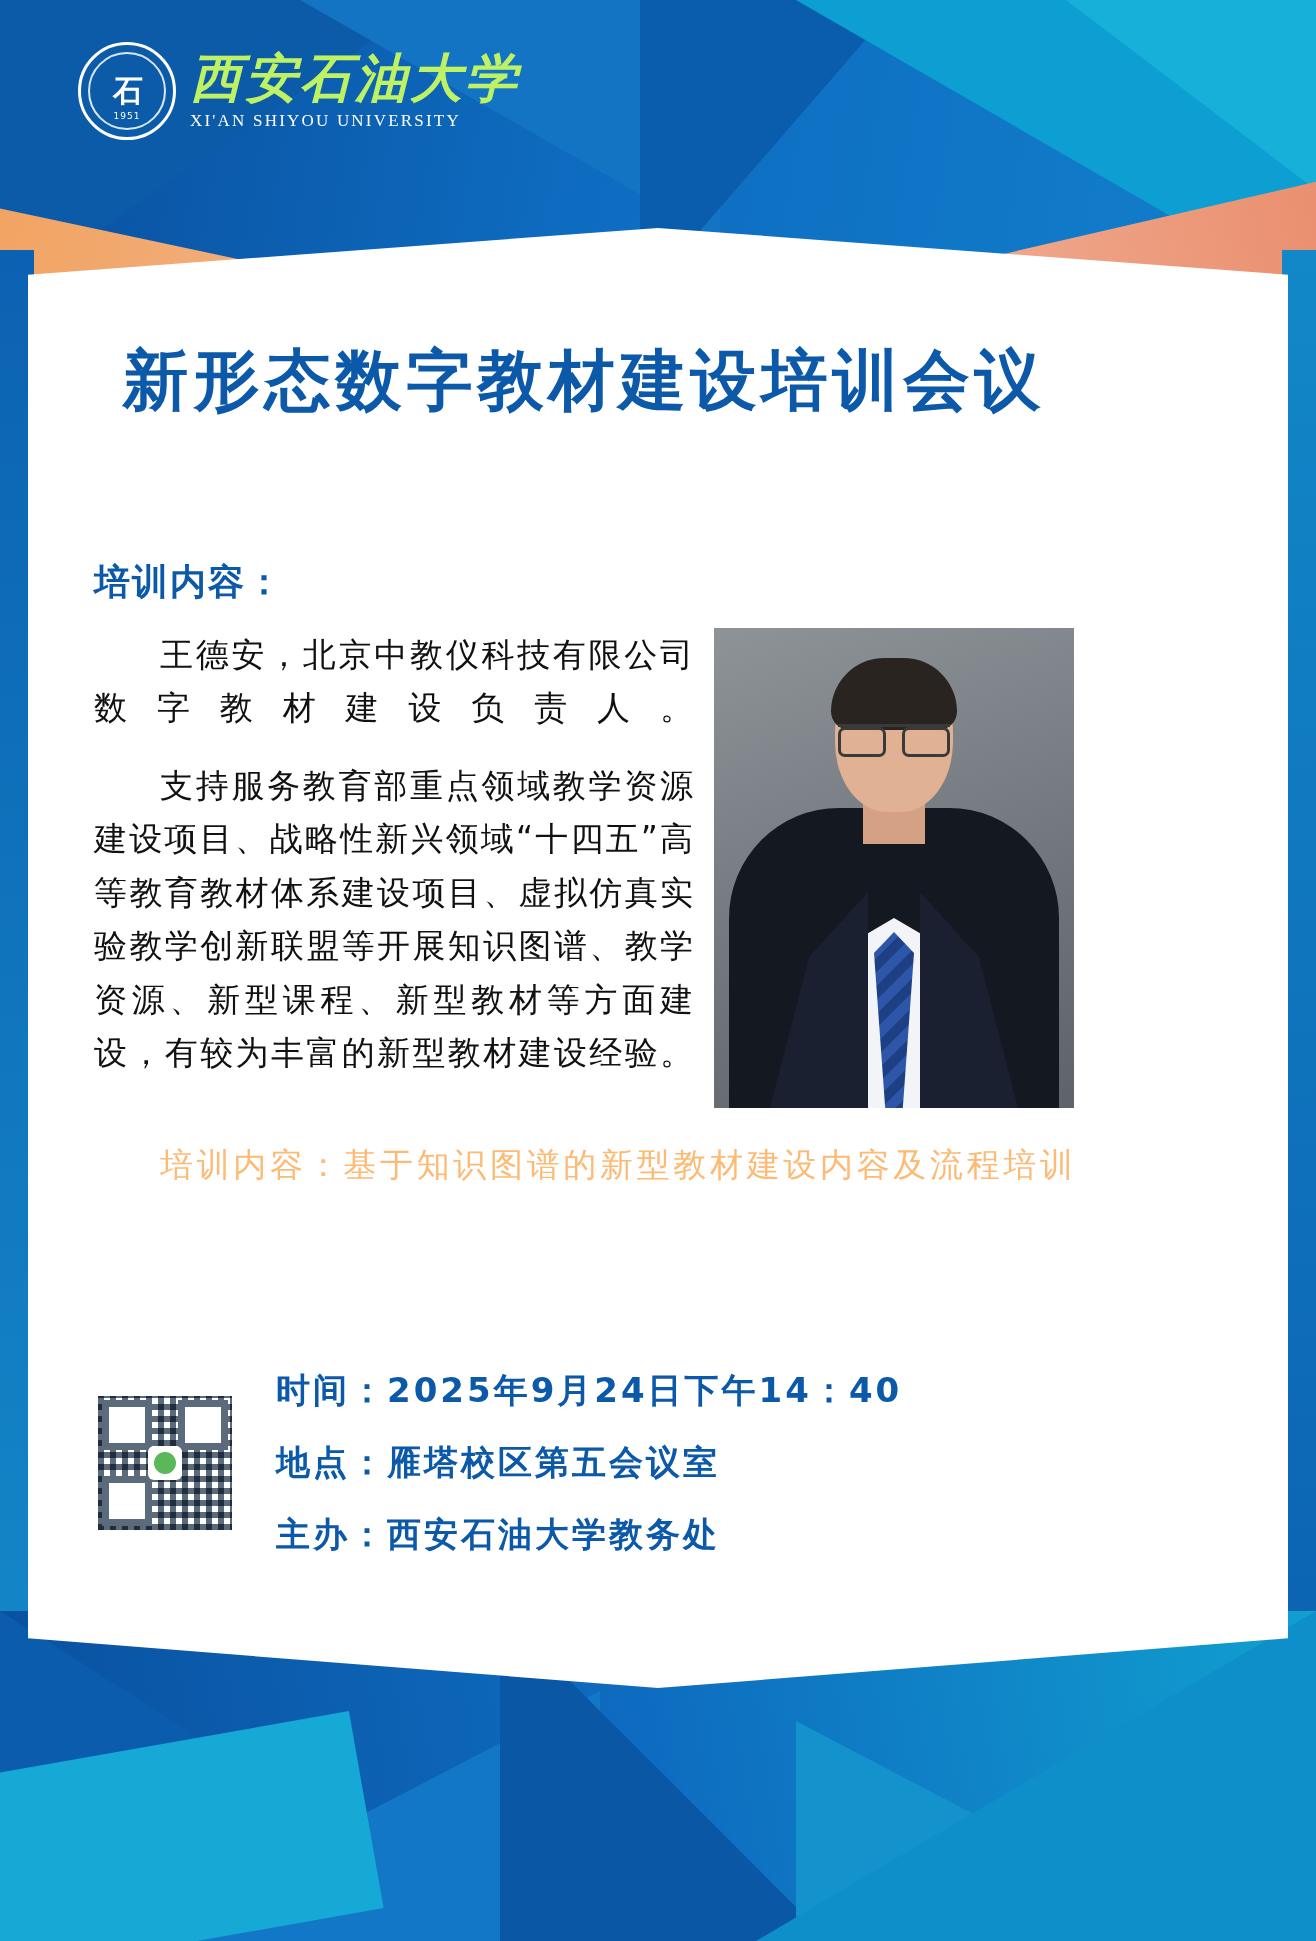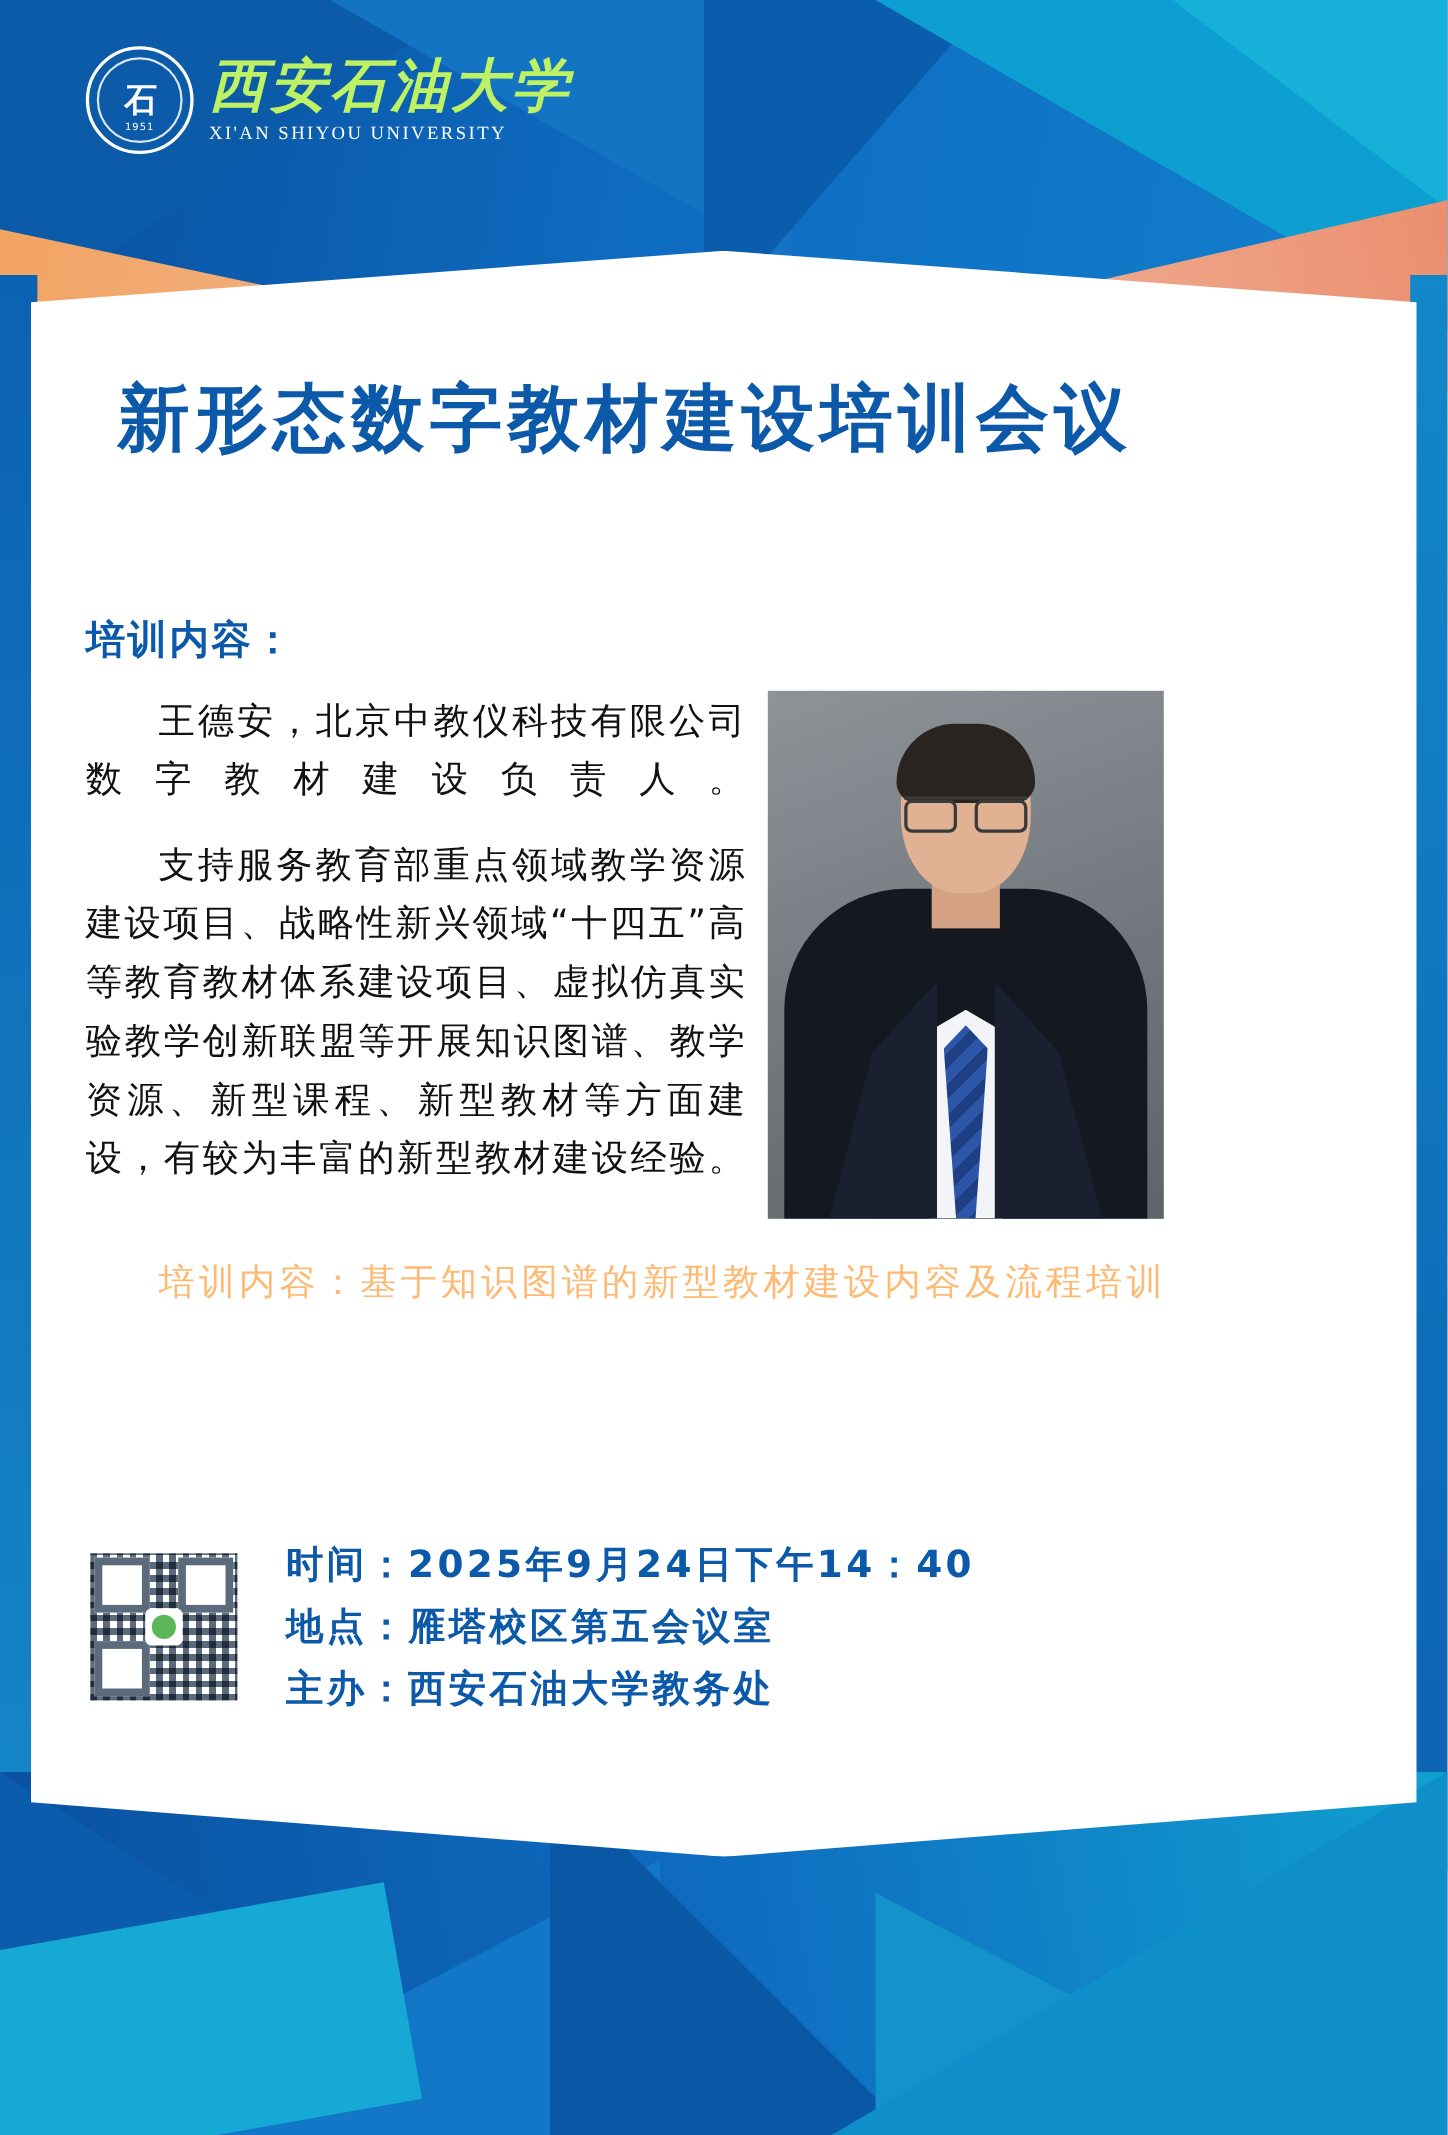--- a/index.html
+++ b/index.html
@@ -194,21 +194,21 @@
     color: #ffffff;
     font-size: 17px;
     letter-spacing: 2.2px;
     margin-top: 6px;
     font-family: "Liberation Serif", serif;
   }
 
   
   .content {
     position: absolute;
-    left: 16px;
+    left: 32px;
     top: 228px;
     width: 1104px;
     height: 1460px;
   }
   .title-main {
     position: absolute;
     left: 0; right: 0;
     top: 108px;
     text-align: center;
     color: #0b59a8;
@@ -418,21 +418,21 @@
     justify-content: center;
   }
   .qr .center-dot {
     width: 22px; height: 22px;
     border-radius: 50%;
     background: #5ab85a;
   }
   .meta-lines {
     display: flex;
     flex-direction: column;
-    gap: 10px;
+    gap: 26px;
     color: #0b59a8;
     font-size: 34px;
     font-weight: bold;
     letter-spacing: 3px;
   }
 </style>
 </head>
 <body>
 
 <div class="poster">

